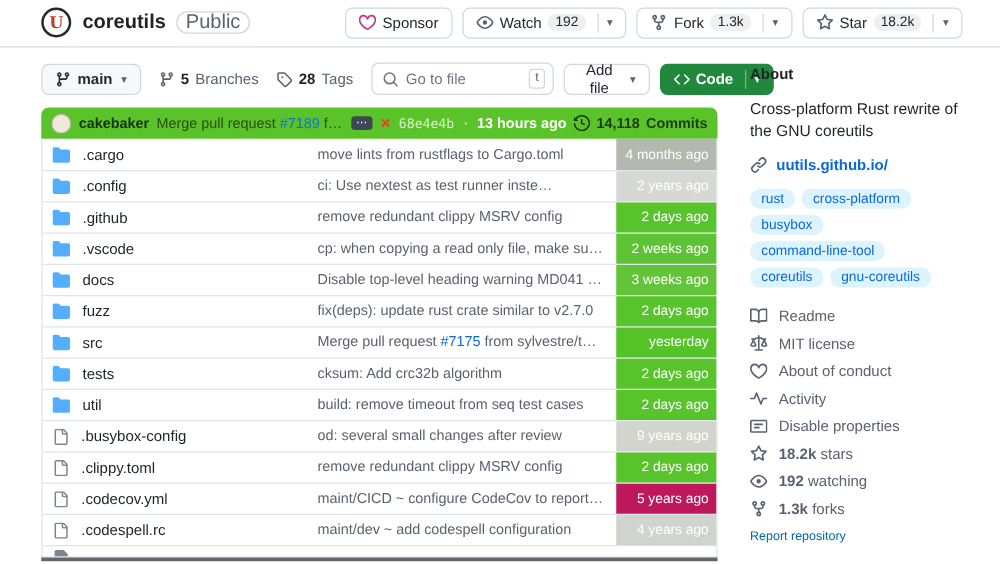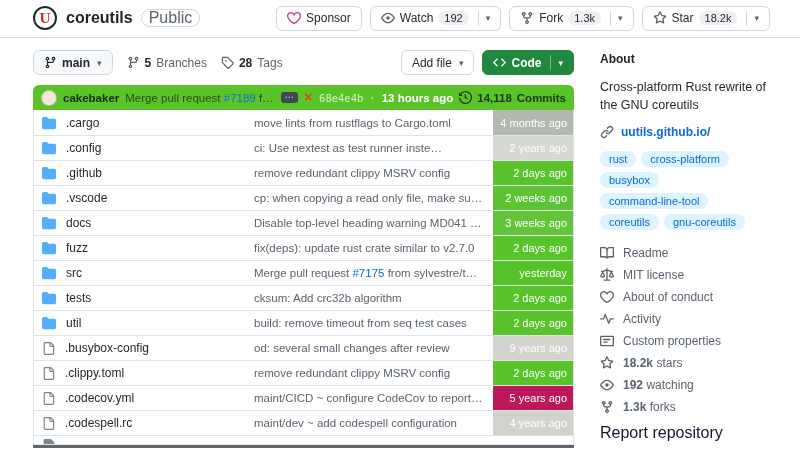--- a/index.html
+++ b/index.html
@@ -91,21 +91,21 @@
   .about-desc{ margin-top:12px; font-size:12.5px; line-height:1.45; }
   .about-link{ display:flex; align-items:center; gap:7px; margin-top:11px;
         color:var(--link); font-weight:700; font-size:12px; }
   .topics{ display:flex; flex-wrap:wrap; gap:5px; margin-top:12px; }
   .topic{ background:#ddf4ff; color:var(--link); border-radius:999px; padding:2px 9px;
         font-size:11px; font-weight:500; }
   .meta{ margin-top:12px; }
   .meta-item{ display:flex; align-items:center; gap:9px; color:var(--muted);
         padding:4px 0; font-size:12px; }
   .meta-item strong{ color:var(--muted); }
-  .report-link{ margin-top:6px; font-size:16px; color:#0f172a; }
+  .report-link{ margin-top:6px; font-size:10px; color:#0369a1; }
 </style>
 </head>
 <body>
 
 <div class="hdr">
   <div class="logo">U</div>
   <div class="repo-name">coreutils</div>
   <div class="badge-outline">Public</div>
 
   <div class="hdr-actions">
@@ -181,20 +181,29 @@
         <span>
           <svg width="13" height="13" viewBox="0 0 16 16" fill="currentColor">
               <path d="M1 7.775V2.75C1 1.784 1.784 1 2.75 1h5.025c.464 0 .91.184 1.238.513l6.25 6.25a1.75 1.75 0 0 1 0 2.474l-5.026 5.026a1.75 1.75 0 0 1-2.474 0l-6.25-6.25A1.752 1.752 0 0 1 1 7.775Zm1.5 0c0 .066.026.13.073.177l6.25 6.25a.25.25 0 0 0 .354 0l5.025-5.025a.25.25 0 0 0 0-.354l-6.25-6.25a.25.25 0 0 0-.177-.073H2.75a.25.25 0 0 0-.25.25ZM6 5a1 1 0 1 1 0 2 1 1 0 0 1 0-2Z"></path>
             </svg>
         </span>
         <strong>28</strong>
         <span>Tags</span>
       </span>
 
       <div class="toolbar-right">
+        <div class="goto">
+          <span>
+            <svg width="13" height="13" viewBox="0 0 16 16" fill="currentColor">
+                <path d="M10.68 11.74a6 6 0 0 1-7.922-8.982 6 6 0 0 1 8.982 7.922l3.04 3.04a.749.749 0 0 1-.326 1.275.749.749 0 0 1-.734-.215ZM11.5 7a4.499 4.499 0 1 0-8.997 0A4.499 4.499 0 0 0 11.5 7Z"></path>
+              </svg>
+          </span>
+          <input placeholder="Go to file" style="">
+          <span class="kbd">t</span>
+        </div>
 
         <button class="btn">
           <span>Add file</span>
           <span class="caret-sep" style="border:none;padding-left:2px;margin-left:0">▾</span>
         </button>
 
         <button class="btn code-btn">
           <span>
             <svg width="13" height="13" viewBox="0 0 16 16" fill="currentColor">
                 <path d="m11.28 3.22 4.25 4.25a.75.75 0 0 1 0 1.06l-4.25 4.25a.749.749 0 0 1-1.275-.326.749.749 0 0 1 .215-.734L13.94 8l-3.72-3.72a.749.749 0 0 1 .326-1.275.749.749 0 0 1 .734.215Zm-6.56 0a.751.751 0 0 1 1.042.018.751.751 0 0 1 .018 1.042L2.06 8l3.72 3.72a.749.749 0 0 1-.326 1.275.749.749 0 0 1-.734-.215L.47 8.53a.75.75 0 0 1 0-1.06Z"></path>
@@ -449,21 +458,21 @@
             </svg>
           </span>
         <span>Activity</span>
       </div>
       <div class="meta-item">
         <span>
             <svg width="14" height="14" viewBox="0 0 16 16" fill="currentColor">
               <path d="M0 3.75C0 2.784.784 2 1.75 2h12.5c.966 0 1.75.784 1.75 1.75v8.5A1.75 1.75 0 0 1 14.25 14H1.75A1.75 1.75 0 0 1 0 12.25Zm1.75-.25a.25.25 0 0 0-.25.25v8.5c0 .138.112.25.25.25h12.5a.25.25 0 0 0 .25-.25v-8.5a.25.25 0 0 0-.25-.25ZM3.5 6.25a.75.75 0 0 1 .75-.75h7a.75.75 0 0 1 0 1.5h-7a.75.75 0 0 1-.75-.75Zm.75 2.25h4a.75.75 0 0 1 0 1.5h-4a.75.75 0 0 1 0-1.5Z"></path>
             </svg>
           </span>
-        <span>Custom properties</span>
+        <span>Disable properties</span>
       </div>
       <div class="meta-item">
         <span>
             <svg width="14" height="14" viewBox="0 0 16 16" fill="currentColor">
               <path d="M8 .25a.75.75 0 0 1 .673.418l1.882 3.815 4.21.612a.75.75 0 0 1 .416 1.279l-3.046 2.97.719 4.192a.751.751 0 0 1-1.088.791L8 12.347l-3.766 1.98a.75.75 0 0 1-1.088-.79l.72-4.194L.82 6.374a.75.75 0 0 1 .416-1.28l4.21-.611L7.327.668A.75.75 0 0 1 8 .25Zm0 2.445L6.615 5.5a.75.75 0 0 1-.564.41l-3.097.45 2.24 2.184a.75.75 0 0 1 .216.664l-.528 3.084 2.769-1.456a.75.75 0 0 1 .698 0l2.77 1.456-.53-3.084a.75.75 0 0 1 .216-.664l2.24-2.183-3.096-.45a.75.75 0 0 1-.564-.41L8 2.694Z"></path>
             </svg>
           </span>
         <span><strong>18.2k</strong> <span>stars</span></span>
       </div>
       <div class="meta-item">

